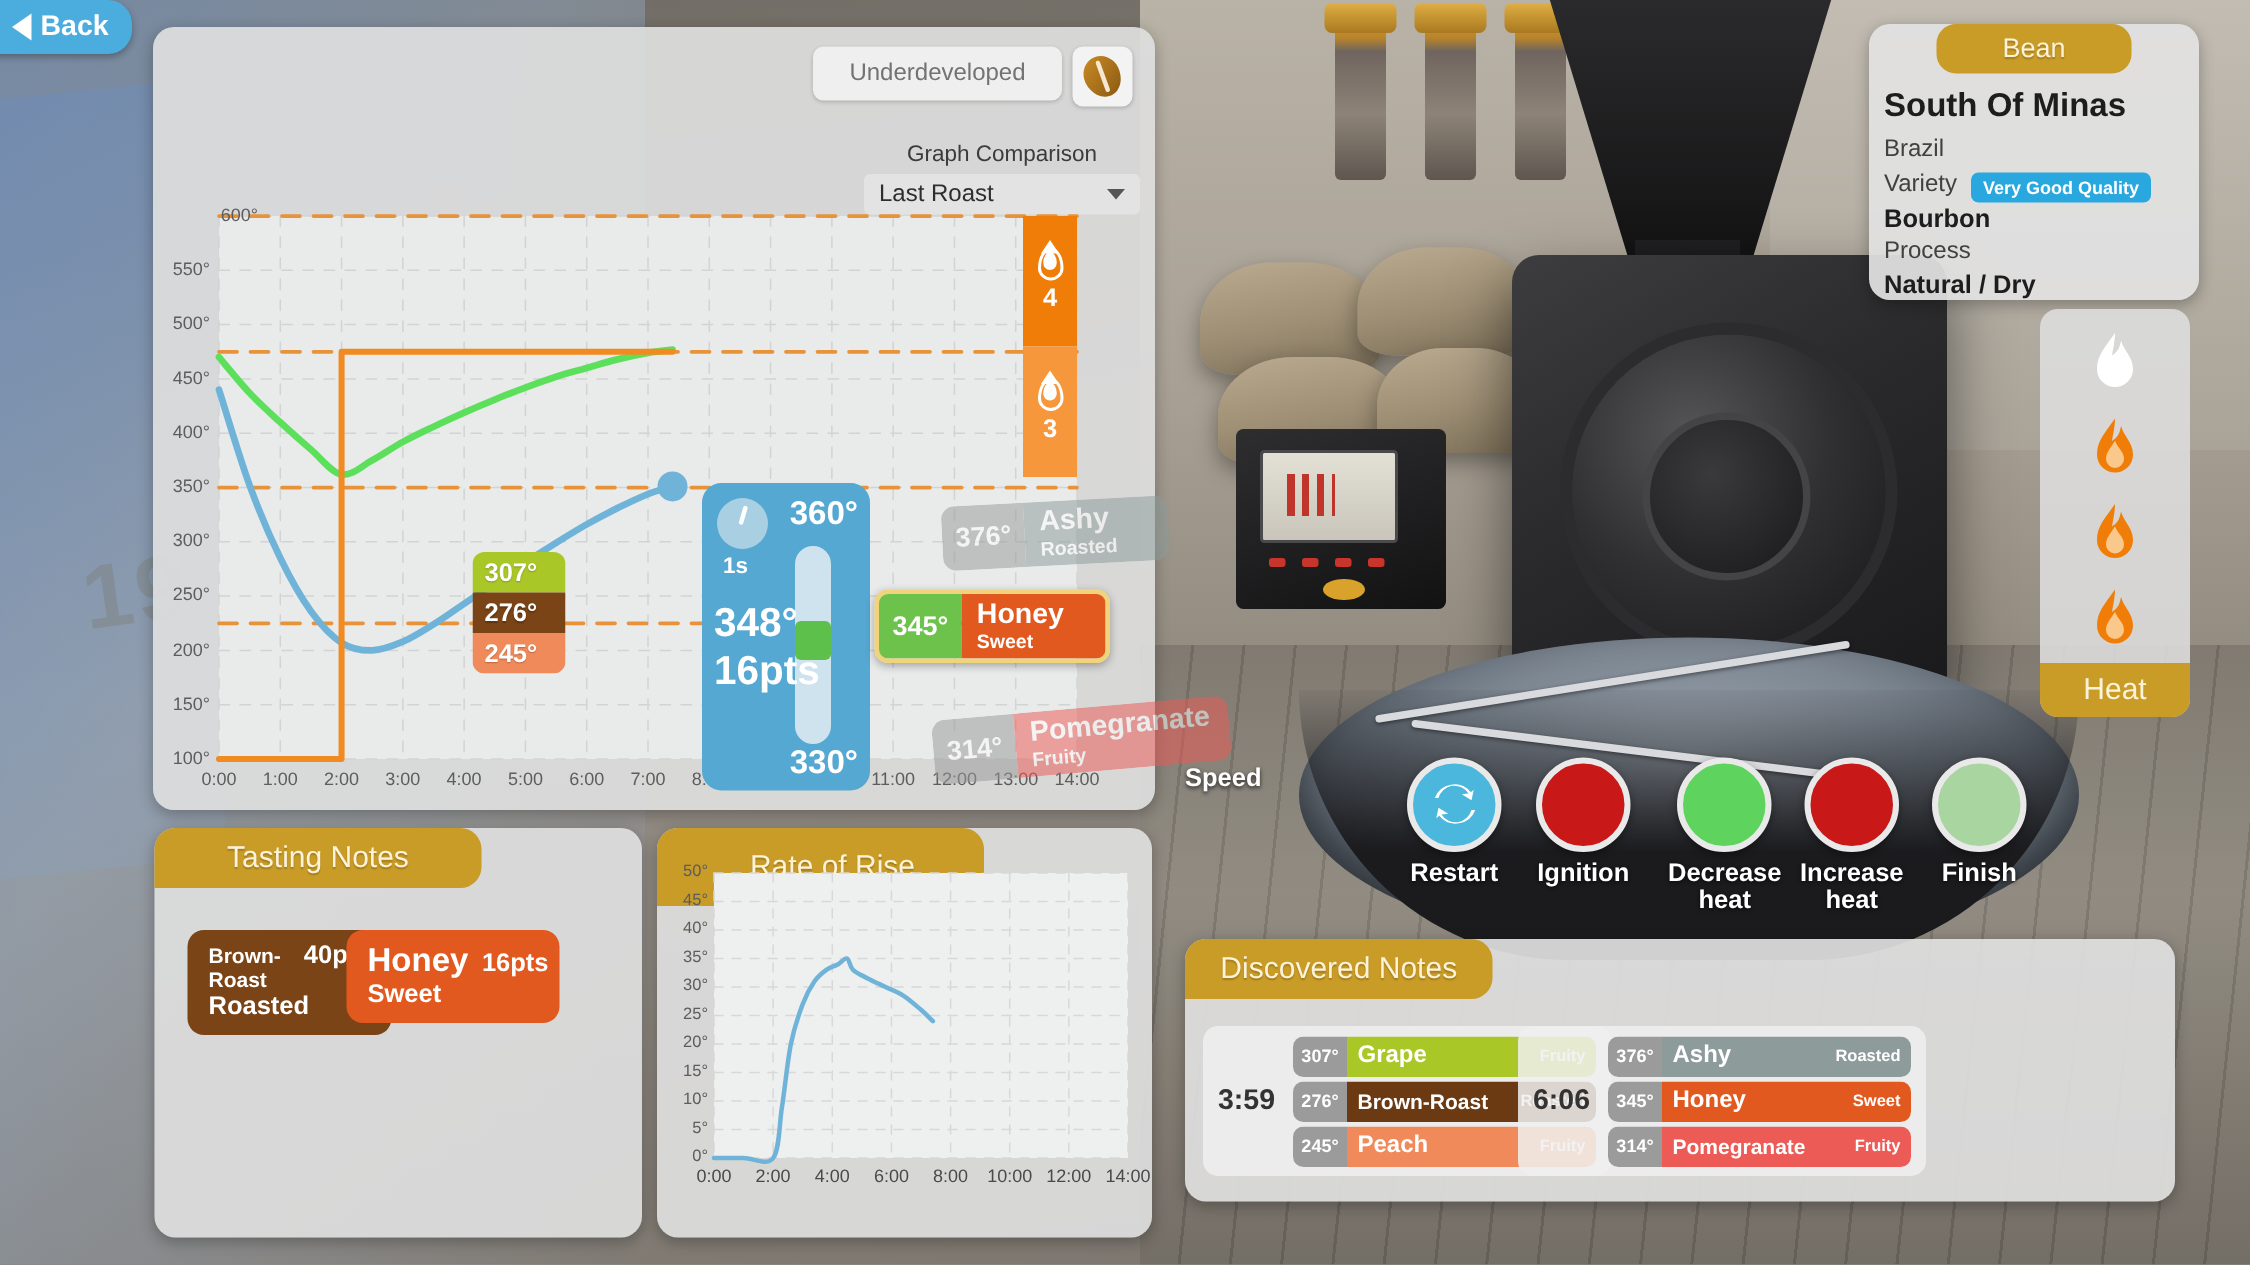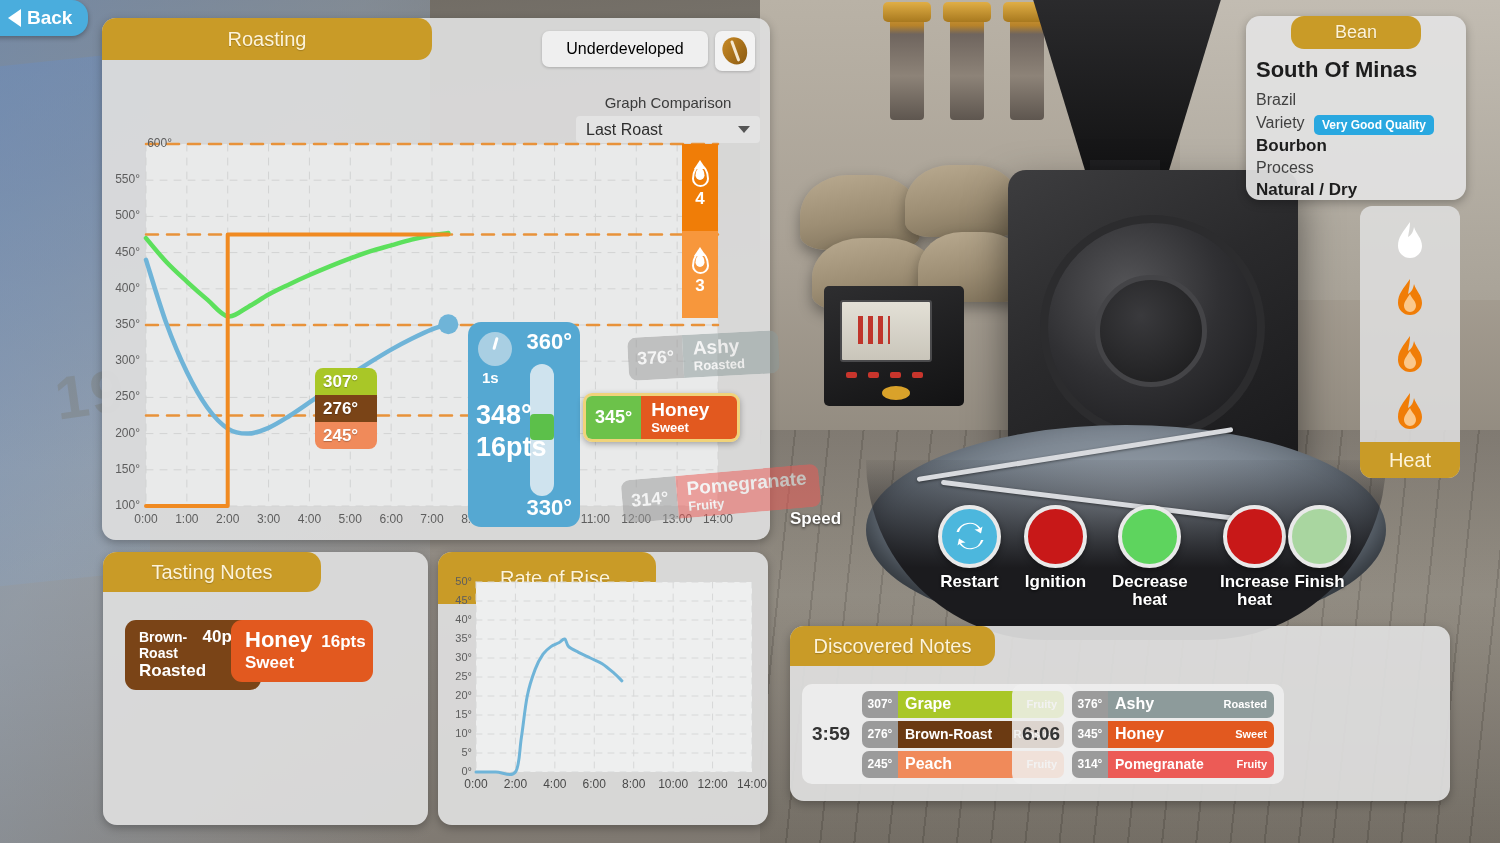--- a/index.html
+++ b/index.html
@@ -147,21 +147,21 @@
   }
 
   
   #roasting-panel { left: 102px; top: 18px; width: 668px; height: 522px; }
   #roasting-title { width: 330px; height: 42px; }
 
   #status-pill {
     position: absolute; left: 440px; top: 13px; width: 166px; height: 36px;
     background: #efefef; border-radius: 7px; display: flex;
     align-items: center; justify-content: center;
-    font-size: 16px; color: #000000;
+    font-size: 16px; color: #737373;
     box-shadow: 0 1px 3px rgba(0,0,0,.2);
   }
   #bean-toggle {
     position: absolute; left: 613px; top: 13px; width: 40px; height: 40px;
     background: #f3f3f3; border-radius: 7px;
     display: flex; align-items: center; justify-content: center;
     box-shadow: 0 1px 3px rgba(0,0,0,.2); cursor: pointer;
   }
   .bean-glyph {
     width: 24px; height: 28px; border-radius: 50% 50% 50% 50% / 46% 46% 54% 54%;
@@ -412,21 +412,20 @@
   <div class="bg-glass2"></div>
   <div class="bg-ghosttext">19</div>
 </div>
 
 <div id="back-btn">
   <span class="back-tri"></span>
   <span>Back</span>
 </div>
 
 <div class="panel" id="roasting-panel">
-  <div class="panel-title" id="roasting-title">Roasting</div>
 
   <div id="status-pill">Underdeveloped</div>
   <div id="bean-toggle">
     <div class="bean-glyph"></div>
   </div>
 
   <div id="graph-comparison-label">Graph Comparison</div>
   <div id="graph-comparison-select">
     <span>Last Roast</span>
     <span class="chev"></span>
@@ -633,21 +632,21 @@
     </div>
     <div class="ctrl" style="left: 234px; top: 0px;">
       <div class="round-btn" style="background: rgb(200, 24, 24);"></div>
       <div class="ctrl-label" style="white-space: pre-line;">Ignition</div>
     </div>
     <div class="ctrl" style="left: 322px; top: 0px;">
       <div class="round-btn" style="background: rgb(94, 212, 94);"></div>
       <div class="ctrl-label" style="white-space: pre-line;">Decrease
 heat</div>
     </div>
-    <div class="ctrl" style="left: 430px; top: 0px;">
+    <div class="ctrl" style="left: 410px; top: 0px;">
       <div class="round-btn" style="background: rgb(200, 24, 24);"></div>
       <div class="ctrl-label" style="white-space: pre-line;">Increase
 heat</div>
     </div>
     <div class="ctrl" style="left: 498px; top: 0px;">
       <div class="round-btn" style="background: rgb(169, 214, 160);"></div>
       <div class="ctrl-label" style="white-space: pre-line;">Finish</div>
     </div>
   </div>
 

